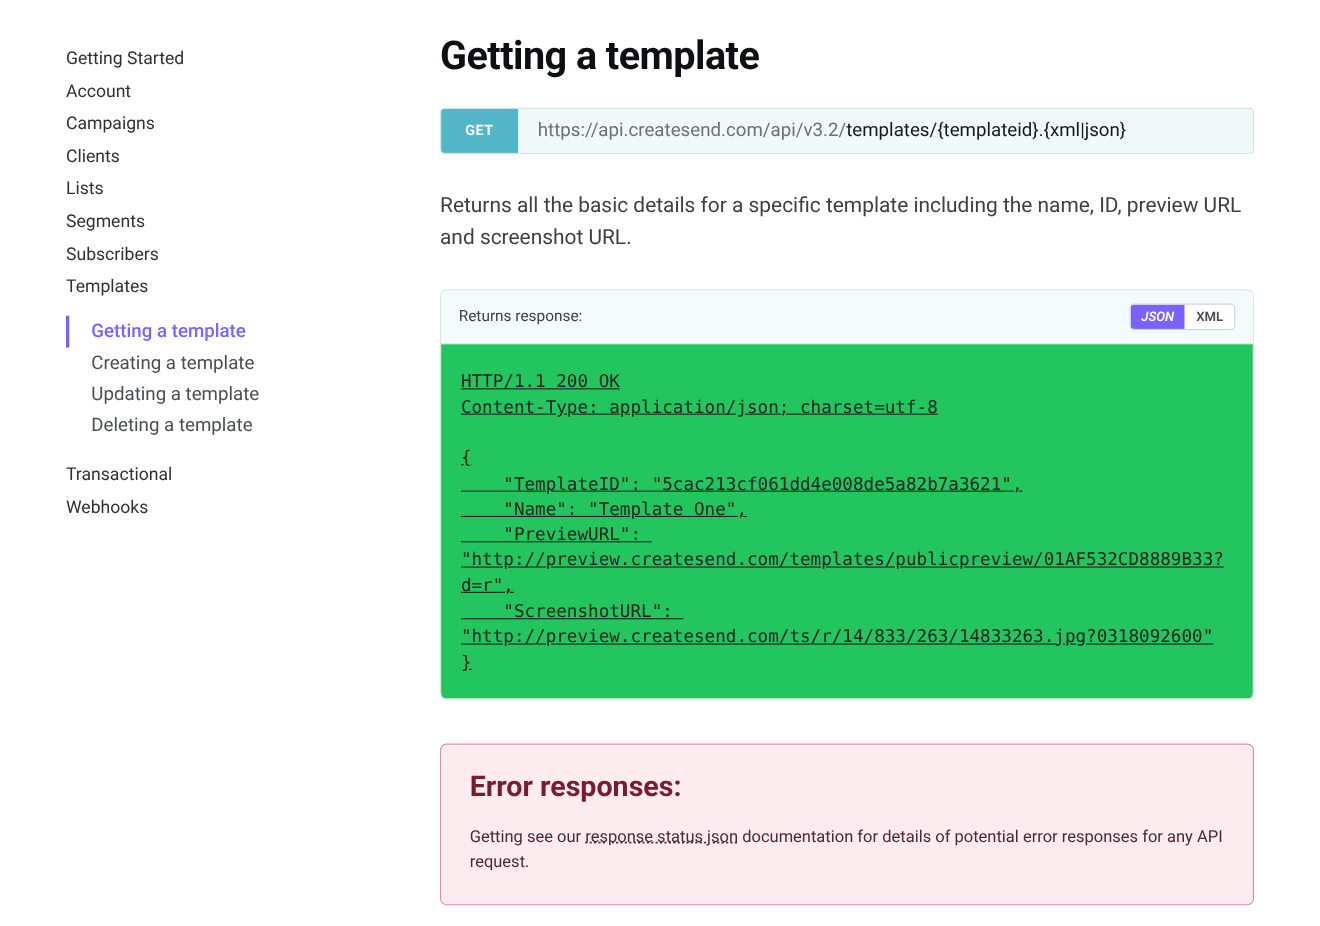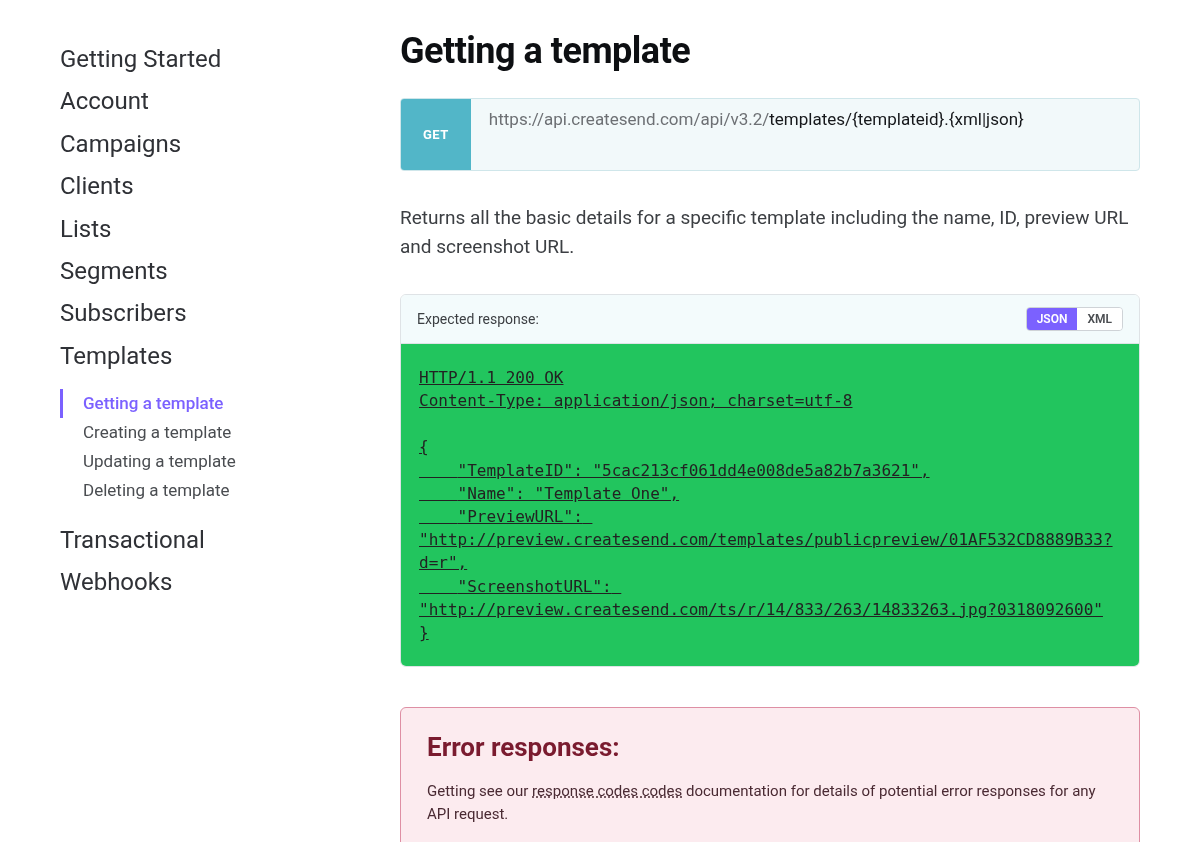--- a/index.html
+++ b/index.html
@@ -26,21 +26,21 @@
     background:#ffffff;
     font-family:-apple-system,BlinkMacSystemFont,"Segoe UI",Roboto,Helvetica,Arial,sans-serif;
     color:var(--text);
     width:1200px;
   }
   .wrap{display:flex;align-items:flex-start;padding:30px 60px 60px 60px;}
   
   nav.sidebar{width:340px;flex:0 0 340px;padding-top:8px;}
   nav.sidebar ul{list-style:none;padding:0;margin:0;}
   nav.sidebar li.section{
-    font-size:24px;line-height:1.6;color:var(--muted);
+    font-size:16px;line-height:1.6;color:var(--muted);
     padding:2px 0;cursor:pointer;
   }
   nav.sidebar ul.sub{margin:2px 0 0 0;padding:0 0 14px 0;border-left:3px solid transparent;}
   nav.sidebar ul.sub li{
     font-size:17px;line-height:1.7;color:#4a4d51;
     padding:0 0 0 20px;cursor:pointer;
   }
   nav.sidebar ul.sub li.active{
     color:var(--accent);border-left:3px solid var(--accent);
     margin-left:-3px;font-weight:500;
@@ -48,21 +48,21 @@
   
   main{flex:1;min-width:0;}
   h1{font-size:36px;font-weight:700;letter-spacing:-0.5px;margin:0 0 26px 0;color:#0d0f12;}
   .endpoint{
     display:flex;align-items:stretch;border:1px solid var(--endpoint-border);
     border-radius:4px;overflow:hidden;background:var(--endpoint-bg);
     margin-bottom:32px;
   }
   .endpoint .method{
     background:#52b6c8;color:#fff;font-weight:700;font-size:13px;
-    letter-spacing:0.5px;padding:28px 22px;display:flex;align-items:center;
+    letter-spacing:0.5px;padding:12px 22px;display:flex;align-items:center;
   }
   .endpoint .url{
     padding:10px 18px;font-size:17px;color:#2b2d30;display:flex;
     font-family:inherit;
   }
   .endpoint .url .base{color:#6d7074;}
   .endpoint .url .path{color:#16181b;}
   p.lead{font-size:19px;line-height:1.55;color:#3c3f43;margin:16px 0 32px 0;}
   .param-row{font-size:17px;color:#2d2f33;margin-bottom:40px;}
   .param-badge{
@@ -78,21 +78,21 @@
   .card-head{
     background:var(--card-head);border-bottom:1px solid var(--card-border);
     padding:12px 16px;display:flex;align-items:center;justify-content:space-between;
     font-size:14px;color:#3c3f43;
   }
   .tabs{display:flex;border:1px solid #cfd3d7;border-radius:4px;overflow:hidden;}
   .tabs .tab{
     font-size:12px;font-weight:600;padding:4px 10px;cursor:pointer;
     background:#fff;color:#4a4d51;
   }
-  .tabs .tab.active{background:var(--json-bg);color:#fff;}
+  .tabs .tab.active{background:var(--json-bg);color:#fff;font-style:italic;}
   pre.code{
     margin:0;padding:22px 18px;font-family:ui-monospace,SFMono-Regular,Menlo,Consolas,monospace;
     font-size:16px;line-height:1.45;color:var(--code);white-space:pre-wrap;word-break:break-word;
     background:#22c55e;
     text-decoration:underline;
   }
   
   .errbox{
     background:var(--pink-bg);border:1px solid var(--pink-border);
     border-radius:6px;padding:24px 26px 26px 26px;
@@ -139,37 +139,37 @@
         <span class="base">https://api.createsend.com/api/v3.2/</span>
           <span class="path">templates/{templateid}.{xml|json}</span>
       </div>
     </div>
 
     <p class="lead">Returns all the basic details for a specific template including the name, ID, preview URL and screenshot URL.</p>
 
 
     <div class="card">
       <div class="card-head">
-        <span>Expected response:</span>
+        <span>Returns response:</span>
         <div class="tabs">
           <div class="tab active">JSON</div>
           <div class="tab">XML</div>
         </div>
       </div>
       <pre class="code">HTTP/1.1 200 OK
 Content-Type: application/json; charset=utf-8
 
 {
     "TemplateID": "5cac213cf061dd4e008de5a82b7a3621",
     "Name": "Template One",
     "PreviewURL": "http://preview.createsend.com/templates/publicpreview/01AF532CD8889B33?d=r",
     "ScreenshotURL": "http://preview.createsend.com/ts/r/14/833/263/14833263.jpg?0318092600"
 }</pre>
     </div>
 
     <div class="errbox">
       <h2>Error responses:</h2>
       <p>
-        <span>Getting see our </span><a>response codes codes</a><span> documentation for details of potential error responses for any API request.</span>
+        <span>Getting see our </span><a>response status json</a><span> documentation for details of potential error responses for any API request.</span>
       </p>
     </div>
   </main>
 </div>
 
 </body></html>

